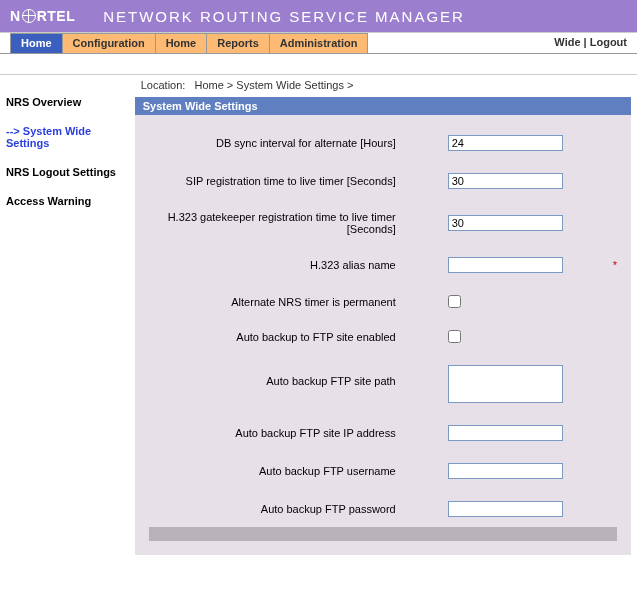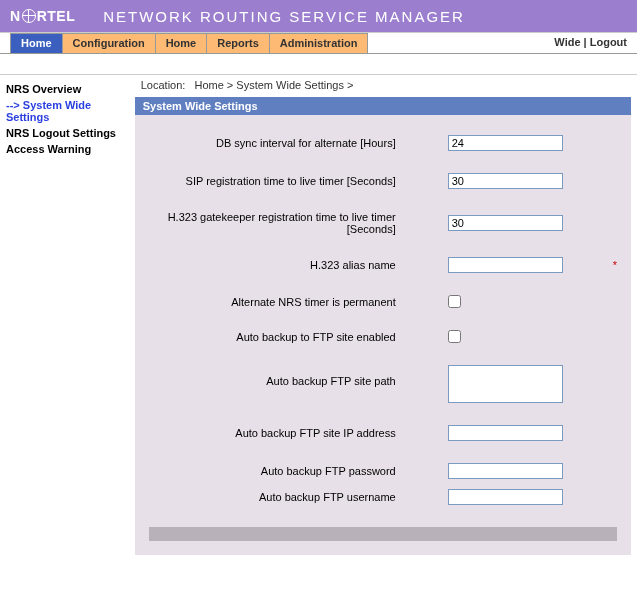--- a/index.html
+++ b/index.html
@@ -88,20 +88,21 @@
     width:170px;
     padding:6px 8px 0 6px;
     font-size:11px;
   }
   .sidebar .nav-item {
     display:block;
     color:#000;
     padding:2px 0;
     font-weight:bold;
     cursor:pointer;
+    margin-top:13px;
   }
   .sidebar .nav-item.active {
     color:#2a3fe0;
   }
   .sidebar .nav-item.active::before {
     content:"--> ";
     color:#2a3fe0;
   }
   .content {
     flex:1;
@@ -253,28 +254,28 @@
       <div class="form-row tall">
         <label style="padding-top:10px">Auto backup FTP site path</label>
         <textarea style=""></textarea>
       </div>
 
       <div class="form-row">
         <label>Auto backup FTP site IP address</label>
         <input type="text" value="" style="">
       </div>
 
+      <div class="form-row">
+        <label>Auto backup FTP username</label>
+        <input type="text" value="" style="">
+      </div>
+
       <div class="form-row" style="margin-bottom:10px">
         <label>Auto backup FTP password</label>
         <input type="password" value="" style="">
-      </div>
-
-      <div class="form-row">
-        <label>Auto backup FTP username</label>
-        <input type="text" value="" style="">
       </div>
 
       <div class="footer-strip"></div>
     </div>
 
     <div class="save-row">
       
     </div>
   </div>
 </div>

